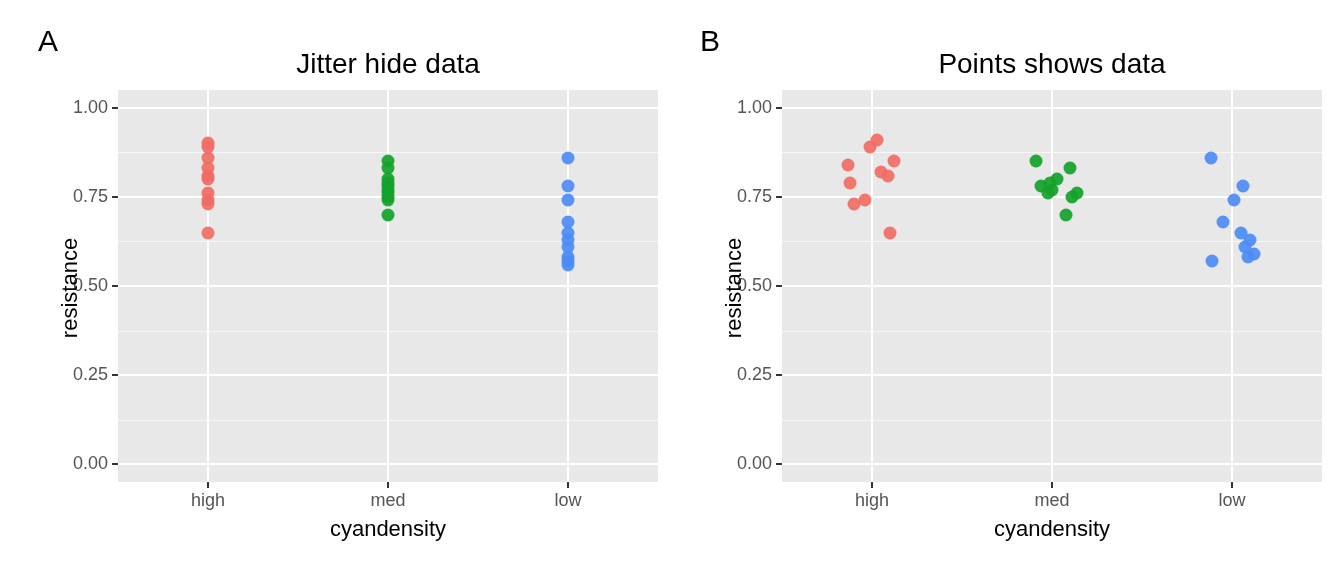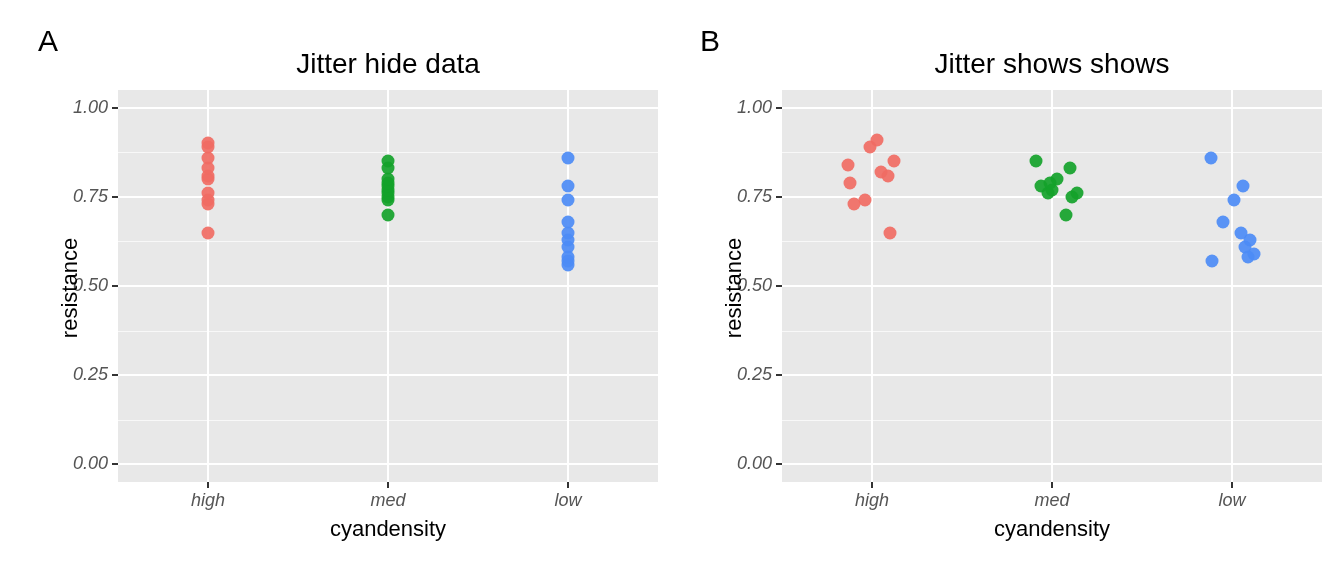--- a/index.html
+++ b/index.html
@@ -1,20 +1,20 @@
 <!DOCTYPE html>
 <html><head>
 <meta charset="utf-8">
 <style>
   html,body{margin:0;padding:0;background:#fff;font-family:Helvetica,Arial,sans-serif;}
   #stage{position:relative;width:1344px;height:576px;}
   .panel-label{position:absolute;font-size:30px;font-weight:400;color:#000;}
   .chart-title{position:absolute;font-size:28px;color:#000;text-align:center;}
   .axis-label{position:absolute;font-size:22px;color:#000;}
-  .tick-label{position:absolute;font-size:18px;color:#555;font-style:italic;}
+  .tick-label{position:absolute;font-size:18px;color:#555;}
   .plot-bg{position:absolute;background:#E8E8E8;}
   .grid-line-h{position:absolute;background:#fff;height:2px;left:0;right:0;}
   .grid-line-h.minor{height:1px;opacity:.7;}
   .grid-line-v{position:absolute;background:#fff;width:2px;top:0;bottom:0;}
   .tick-mark-y{position:absolute;width:6px;height:2px;background:#333;}
   .tick-mark-x{position:absolute;width:2px;height:6px;background:#333;}
   .pt{position:absolute;width:13px;height:13px;border-radius:50%;transform:translate(-50%,-50%);opacity:.92;}
   .c-high{background:#F06B63;}
   .c-med {background:#14A22A;}
   .c-low {background:#4C8BF5;}
@@ -124,21 +124,21 @@
       <div class="pt c-low" style="left: 466.2px; top: 167.491px;"></div>
       <div class="pt c-low" style="left: 471.6px; top: 163.927px;"></div>
       <div class="pt c-low" style="left: 462.6px; top: 156.8px;"></div>
       <div class="pt c-low" style="left: 468px; top: 149.673px;"></div>
       <div class="pt c-low" style="left: 459px; top: 142.545px;"></div>
       <div class="pt c-low" style="left: 441px; top: 131.855px;"></div>
       <div class="pt c-low" style="left: 451.8px; top: 110.473px;"></div>
       <div class="pt c-low" style="left: 460.8px; top: 96.2182px;"></div>
       <div class="pt c-low" style="left: 429.3px; top: 67.7091px;"></div>
     </div>
-    <div class="chart-title" style="left: 782px; top: 48px; width: 540px;">Jitter shows shows</div>
+    <div class="chart-title" style="left: 782px; top: 48px; width: 540px;">Points shows data</div>
     <div class="tick-mark-y" style="left: 776px; top: 463.182px;"></div>
     <div class="tick-label" style="right: 572px; top: 453.182px; text-align: right;">0.00</div>
     <div class="tick-mark-y" style="left: 776px; top: 374.091px;"></div>
     <div class="tick-label" style="right: 572px; top: 364.091px; text-align: right;">0.25</div>
     <div class="tick-mark-y" style="left: 776px; top: 285px;"></div>
     <div class="tick-label" style="right: 572px; top: 275px; text-align: right;">0.50</div>
     <div class="tick-mark-y" style="left: 776px; top: 195.909px;"></div>
     <div class="tick-label" style="right: 572px; top: 185.909px; text-align: right;">0.75</div>
     <div class="tick-mark-y" style="left: 776px; top: 106.818px;"></div>
     <div class="tick-label" style="right: 572px; top: 96.8182px; text-align: right;">1.00</div>

